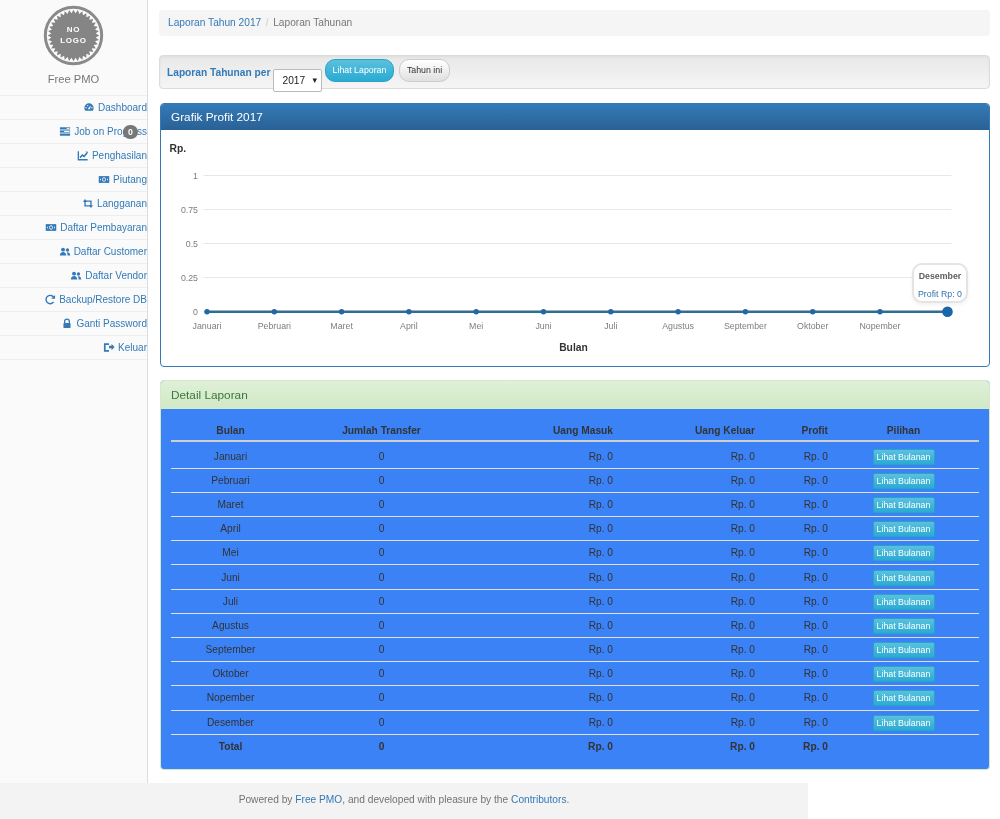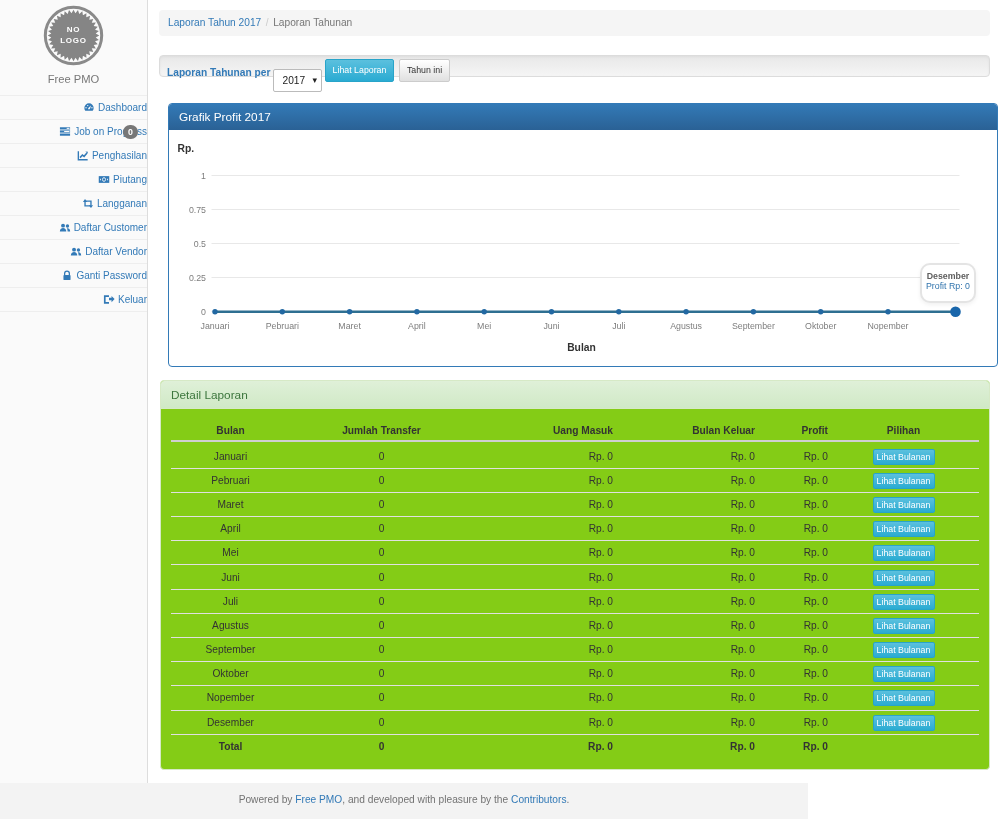--- a/index.html
+++ b/index.html
@@ -15,36 +15,36 @@
 ul.menu li a { color:#337ab7; }
 ul.menu li svg { vertical-align:-2px; margin-right:3px; }
 .badge0 { position:absolute; right:9px; top:5px; background:#777; color:#fff; font-size:8.8px; font-weight:bold; border-radius:10px; padding:2.5px 5px; line-height:9px; }
 .chev { position:absolute; right:9px; top:6px; }
 
 
 .bcrumb { position:absolute; left:159px; top:10px; width:831px; height:26px; background:#f5f5f5; border-radius:4px; font-size:10.2px; line-height:25px; padding-left:9px; color:#999; }
 .bcrumb a { color:#337ab7;text-align:right; }
 .bcrumb .cur { color:#777; }
 
-.well { position:absolute; left:159px; top:55px; width:831px; height:22px; background:linear-gradient(to bottom,#e8e8e8 0,#f5f5f5 100%); border:1px solid #dcdcdc; border-radius:4px; box-shadow:inset 0 1px 3px rgba(0,0,0,.05); }
+.well { position:absolute; left:159px; top:55px; width:831px; height:34px; background:linear-gradient(to bottom,#e8e8e8 0,#f5f5f5 100%); border:1px solid #dcdcdc; border-radius:4px; box-shadow:inset 0 1px 3px rgba(0,0,0,.05); }
 .well .lbl { position:absolute; left:7px; top:11px; font-size:10.2px; font-weight:bold; color:#337ab7; }
 .sel { position:absolute; left:113px; top:13px; width:49px; height:23px; background:#fff; border:1px solid #bbb; border-radius:2px; font-size:10.2px; color:#222; line-height:21px; padding-left:8.5px; }
 .sel:after { content:"▾"; position:absolute; right:4px; top:0px; font-size:9px; color:#222; }
-.btn { display:inline-block; text-align:center; border-radius:2px; font-size:8.8px; color:#333; }
+.btn { display:inline-block; text-align:center; border-radius:10px; font-size:8.8px; color:#333; }
 .btn-info { background:linear-gradient(to bottom,#5bc0de 0,#2aabd2 100%); border:1px solid #28a4c9; color:#fff !important; }
 .btn-default { background:linear-gradient(to bottom,#fff 0,#e0e0e0 100%); border:1px solid #ccc; color:#333; }
 .b1 { position:absolute; left:165px; top:3px; width:69px; height:23px; line-height:21px; }
 .b2 { position:absolute; left:239px; top:3px; width:51px; height:23px; line-height:21px; }
 
 
-.panel1 { position:absolute; left:168px; top:103px; width:830px; height:264px; border:1px solid #337ab7; border-radius:4px; background:#fff; }
+.panel1 { position:absolute; left:160px; top:103px; width:830px; height:264px; border:1px solid #337ab7; border-radius:4px; background:#fff; }
 .panel1 .phead { height:26px; background:linear-gradient(to bottom,#337ab7 0,#2a6195 100%); color:#fff; font-size:11.8px; line-height:26px; padding-left:10px; border-radius:3px 3px 0 0; }
 
 
-.panel2 { position:absolute; left:160px; top:380px; width:830px; height:390px; border:1px solid #d6e9c6; border-radius:4px; background:#84cc16; }
+.panel2 { position:absolute; left:160px; top:380px; width:830px; height:390px; border:1px solid #d6e9c6; border-radius:4px; background:#3b82f6; }
 .panel2 .phead { height:28px; background:linear-gradient(to bottom,#dff0d8 0,#d0e9c6 100%); color:#3c763d; font-size:11.8px; line-height:28px; padding-left:10px; border-bottom:1px solid #d6e9c6; border-radius:3px 3px 0 0; }
 .panel2 .pbody { padding:10px; }
 table.tbl { width:808px; border-collapse:collapse; font-size:10.2px; color:#333; margin-top:1px; line-height:17px; }
 table.tbl th { font-weight:bold; text-align:center; padding:2px 8px 0.5px; border-bottom:2px solid #cfcfcf; }
 table.tbl td { padding:3.1px 8px; border-top:1px solid #e0e0e0; text-align:center; }
 table.tbl tr.r1 td { border-top:none; }
 table.tbl tbody:before { content:""; display:table-row; height:4px; }
 table.tbl .ar { text-align:right; }
 table.tbl th:last-child, table.tbl td:last-child { padding-right:16px; }
 .btnxs { display:inline-block; width:62px; height:16px; line-height:14px; font-size:8.8px; border-radius:2px; background:linear-gradient(to bottom,#5bc0de 0,#2aabd2 100%); border:1px solid #28a4c9; color:#fff; text-align:center; }
@@ -96,35 +96,45 @@
         </svg><a href="#">Piutang</a></li>
       <li><svg width="12" height="11" viewBox="0 0 14 13">
           <g fill="none" stroke="#337ab7" stroke-width="1.6">
             <path d="M3.5 4.5V9.3H11"></path>
             <path d="M10.5 8.5V3.7H3"></path>
           </g>
           <path fill="#337ab7" d="M1 4.7h5L3.5 1.3z"></path>
           <path fill="#337ab7" d="M8 8.5h5L10.5 11.7z"></path>
         </svg><a href="#">Langganan</a></li>
       <li><svg width="12" height="11" viewBox="0 0 14 13">
+          <rect x="0.8" y="2.5" width="12.4" height="8" fill="#337ab7"></rect>
+          <ellipse cx="7" cy="6.5" rx="1.8" ry="2.2" fill="none" stroke="#fbfbfb" stroke-width="1"></ellipse>
+          <rect x="2.4" y="5.6" width="1" height="1.8" fill="#fbfbfb"></rect>
+          <rect x="10.6" y="5.6" width="1" height="1.8" fill="#fbfbfb"></rect>
+        </svg><a href="#">Daftar Pembayaran</a></li>
+      <li><svg width="12" height="11" viewBox="0 0 14 13">
           <g fill="#337ab7">
             <circle cx="4.7" cy="4.3" r="2.3"></circle>
             <path d="M0.9 11.2c0-2.5 1.7-4.2 3.8-4.2s3.8 1.7 3.8 4.2z"></path>
             <circle cx="9.9" cy="4.7" r="2"></circle>
             <path d="M9.2 7.5c2-.5 3.9 1 3.9 3.7h-3c0-1.5-.3-2.8-.9-3.7z"></path>
           </g>
         </svg><a href="#">Daftar Customer</a></li>
       <li><svg width="12" height="11" viewBox="0 0 14 13">
           <g fill="#337ab7">
             <circle cx="4.7" cy="4.3" r="2.3"></circle>
             <path d="M0.9 11.2c0-2.5 1.7-4.2 3.8-4.2s3.8 1.7 3.8 4.2z"></path>
             <circle cx="9.9" cy="4.7" r="2"></circle>
             <path d="M9.2 7.5c2-.5 3.9 1 3.9 3.7h-3c0-1.5-.3-2.8-.9-3.7z"></path>
           </g>
         </svg><a href="#">Daftar Vendor</a></li>
+      <li><svg width="12" height="11" viewBox="0 0 14 13">
+          <path fill="none" stroke="#337ab7" stroke-width="1.7" d="M11.2 9.4A4.9 4.9 0 1 1 11.5 4.2"></path>
+          <path fill="#337ab7" d="M13 1.1v4.6H8.4z"></path>
+        </svg><a href="#">Backup/Restore DB</a></li>
       <li><svg width="12" height="11" viewBox="0 0 14 13">
           <path fill="none" stroke="#337ab7" stroke-width="1.5" d="M4.2 6V4a2.8 2.8 0 0 1 5.6 0v2"></path>
           <rect x="2.8" y="5.8" width="8.4" height="6" rx="1" fill="#337ab7"></rect>
         </svg><a href="#">Ganti Password</a></li>
       <li><svg width="12" height="11" viewBox="0 0 14 13">
           <path fill="#337ab7" d="M1 1.5h6v2H3v6h4v2H1z"></path>
           <path fill="#337ab7" d="M7 4.5h3V2.3L13.6 6 10 9.7V7.5H7z"></path>
         </svg><a href="#">Keluar</a></li>
     </ul>
 </div>
@@ -175,21 +185,21 @@
         <circle cx="584.4" cy="181.7" r="2.7" fill="#2268a2"></circle>
         <circle cx="651.6999999999999" cy="181.7" r="2.7" fill="#2268a2"></circle>
         <circle cx="719" cy="181.7" r="2.7" fill="#2268a2"></circle>
         <circle cx="786.3" cy="181.7" r="2.7" fill="#2268a2"></circle>
         <circle cx="786.5" cy="181.7" r="5.3" fill="#1966ab"></circle>
         <text x="8.5" y="22" font-size="10.3" font-weight="bold" fill="#333">Rp.</text>
         <text x="412.5" y="221" text-anchor="middle" font-size="10.3" font-weight="bold" fill="#333">Bulan</text>
       </svg>
     <div style="position:absolute;left:751px;top:133px;width:56px;height:40px;background:#fff;border:2px solid #e4e4e4;border-radius:10px;text-align:center;box-shadow:0 2px 4px rgba(0,0,0,0.06);">
       <div style="font-size:8.8px;font-weight:bold;color:#5e5e5e;margin-top:6px;">Desember</div>
-      <div style="font-size:8.8px;color:#3174ad;margin-top:0;">Profit Rp: 0</div>
+      <div style="font-size:8.8px;color:#3174ad;margin-top:8px;">Profit Rp: 0</div>
     </div>
   </div>
 </div>
 
 <div class="panel2">
   <div class="phead">Detail Laporan</div>
   <div class="pbody">
     <table class="tbl" id="dtable">
       <colgroup>
         <col style="width:119px">
@@ -197,21 +207,21 @@
           <col style="width:148px">
           <col style="width:142px">
           <col style="width:73px">
           <col style="width:143px">
       </colgroup>
       <thead>
       <tr>
             <th>Bulan</th>
             <th>Jumlah Transfer</th>
             <th class="ar">Uang Masuk</th>
-            <th class="ar">Bulan Keluar</th>
+            <th class="ar">Uang Keluar</th>
             <th class="ar">Profit</th>
             <th>Pilihan</th>
           </tr>
       </thead>
       <tbody id="tbody">
           <tr class="r1">
             <td>Januari</td>
             <td>0</td>
             <td class="ar">Rp. 0</td>
             <td class="ar">Rp. 0</td>

